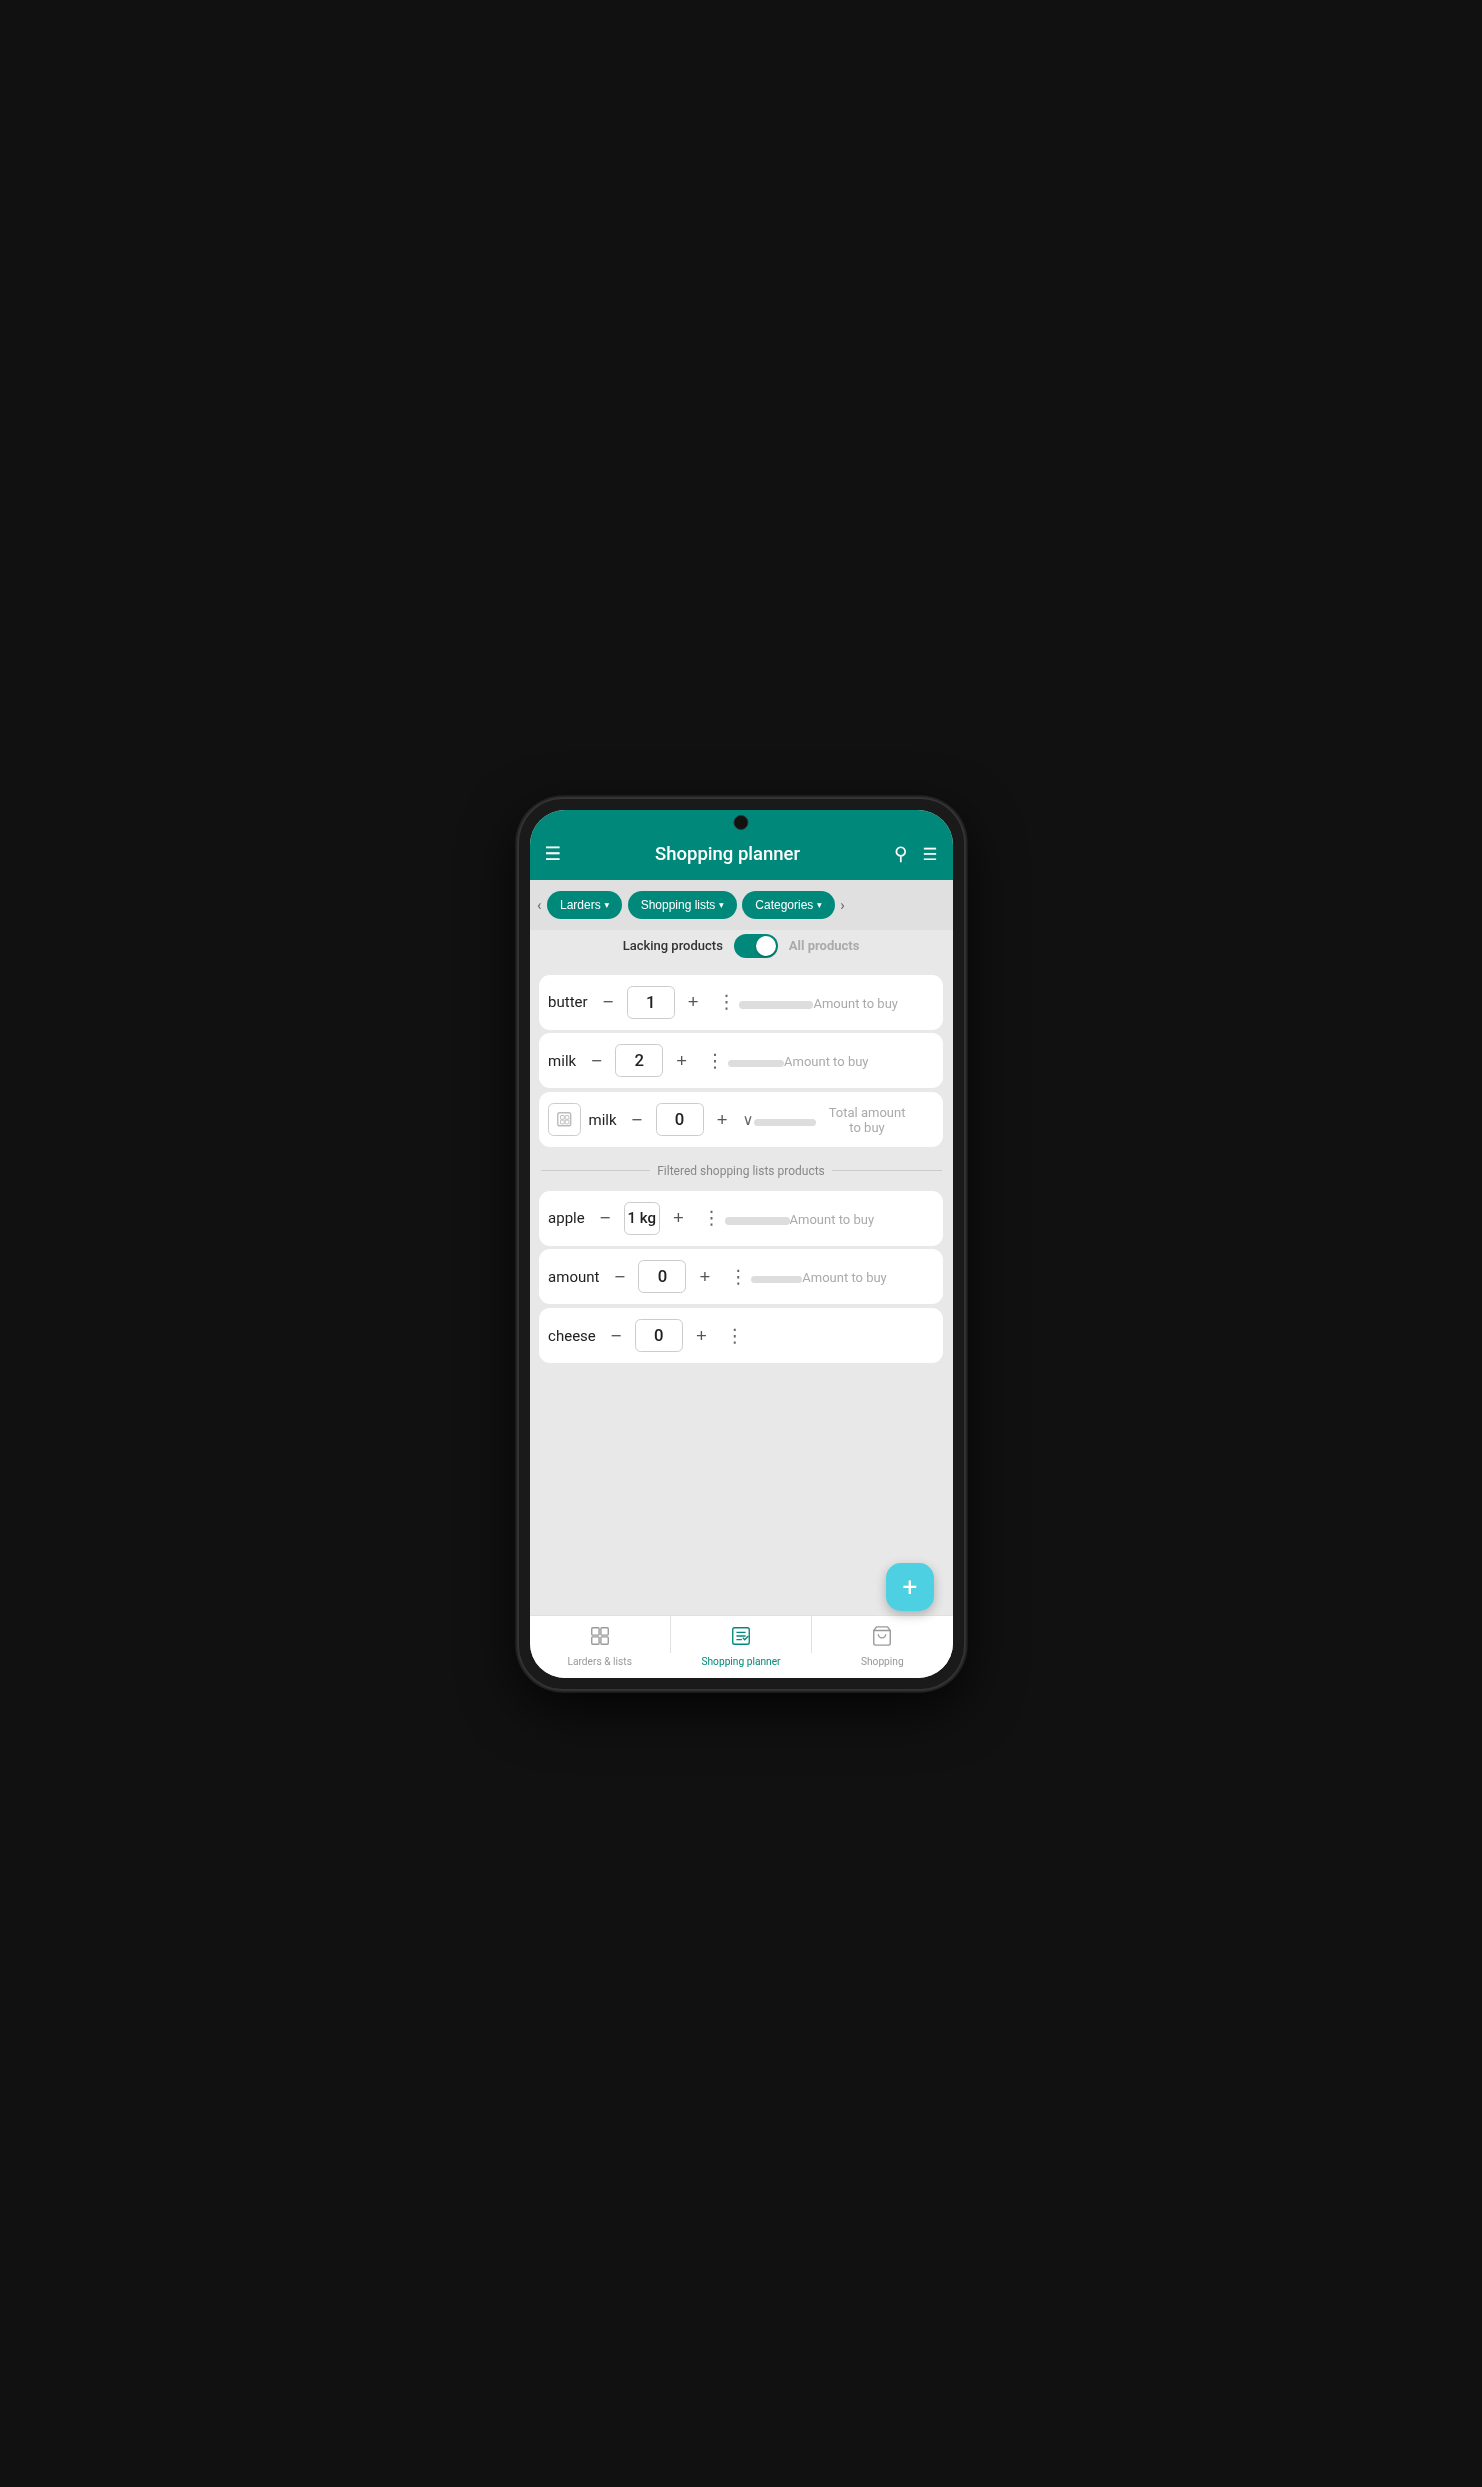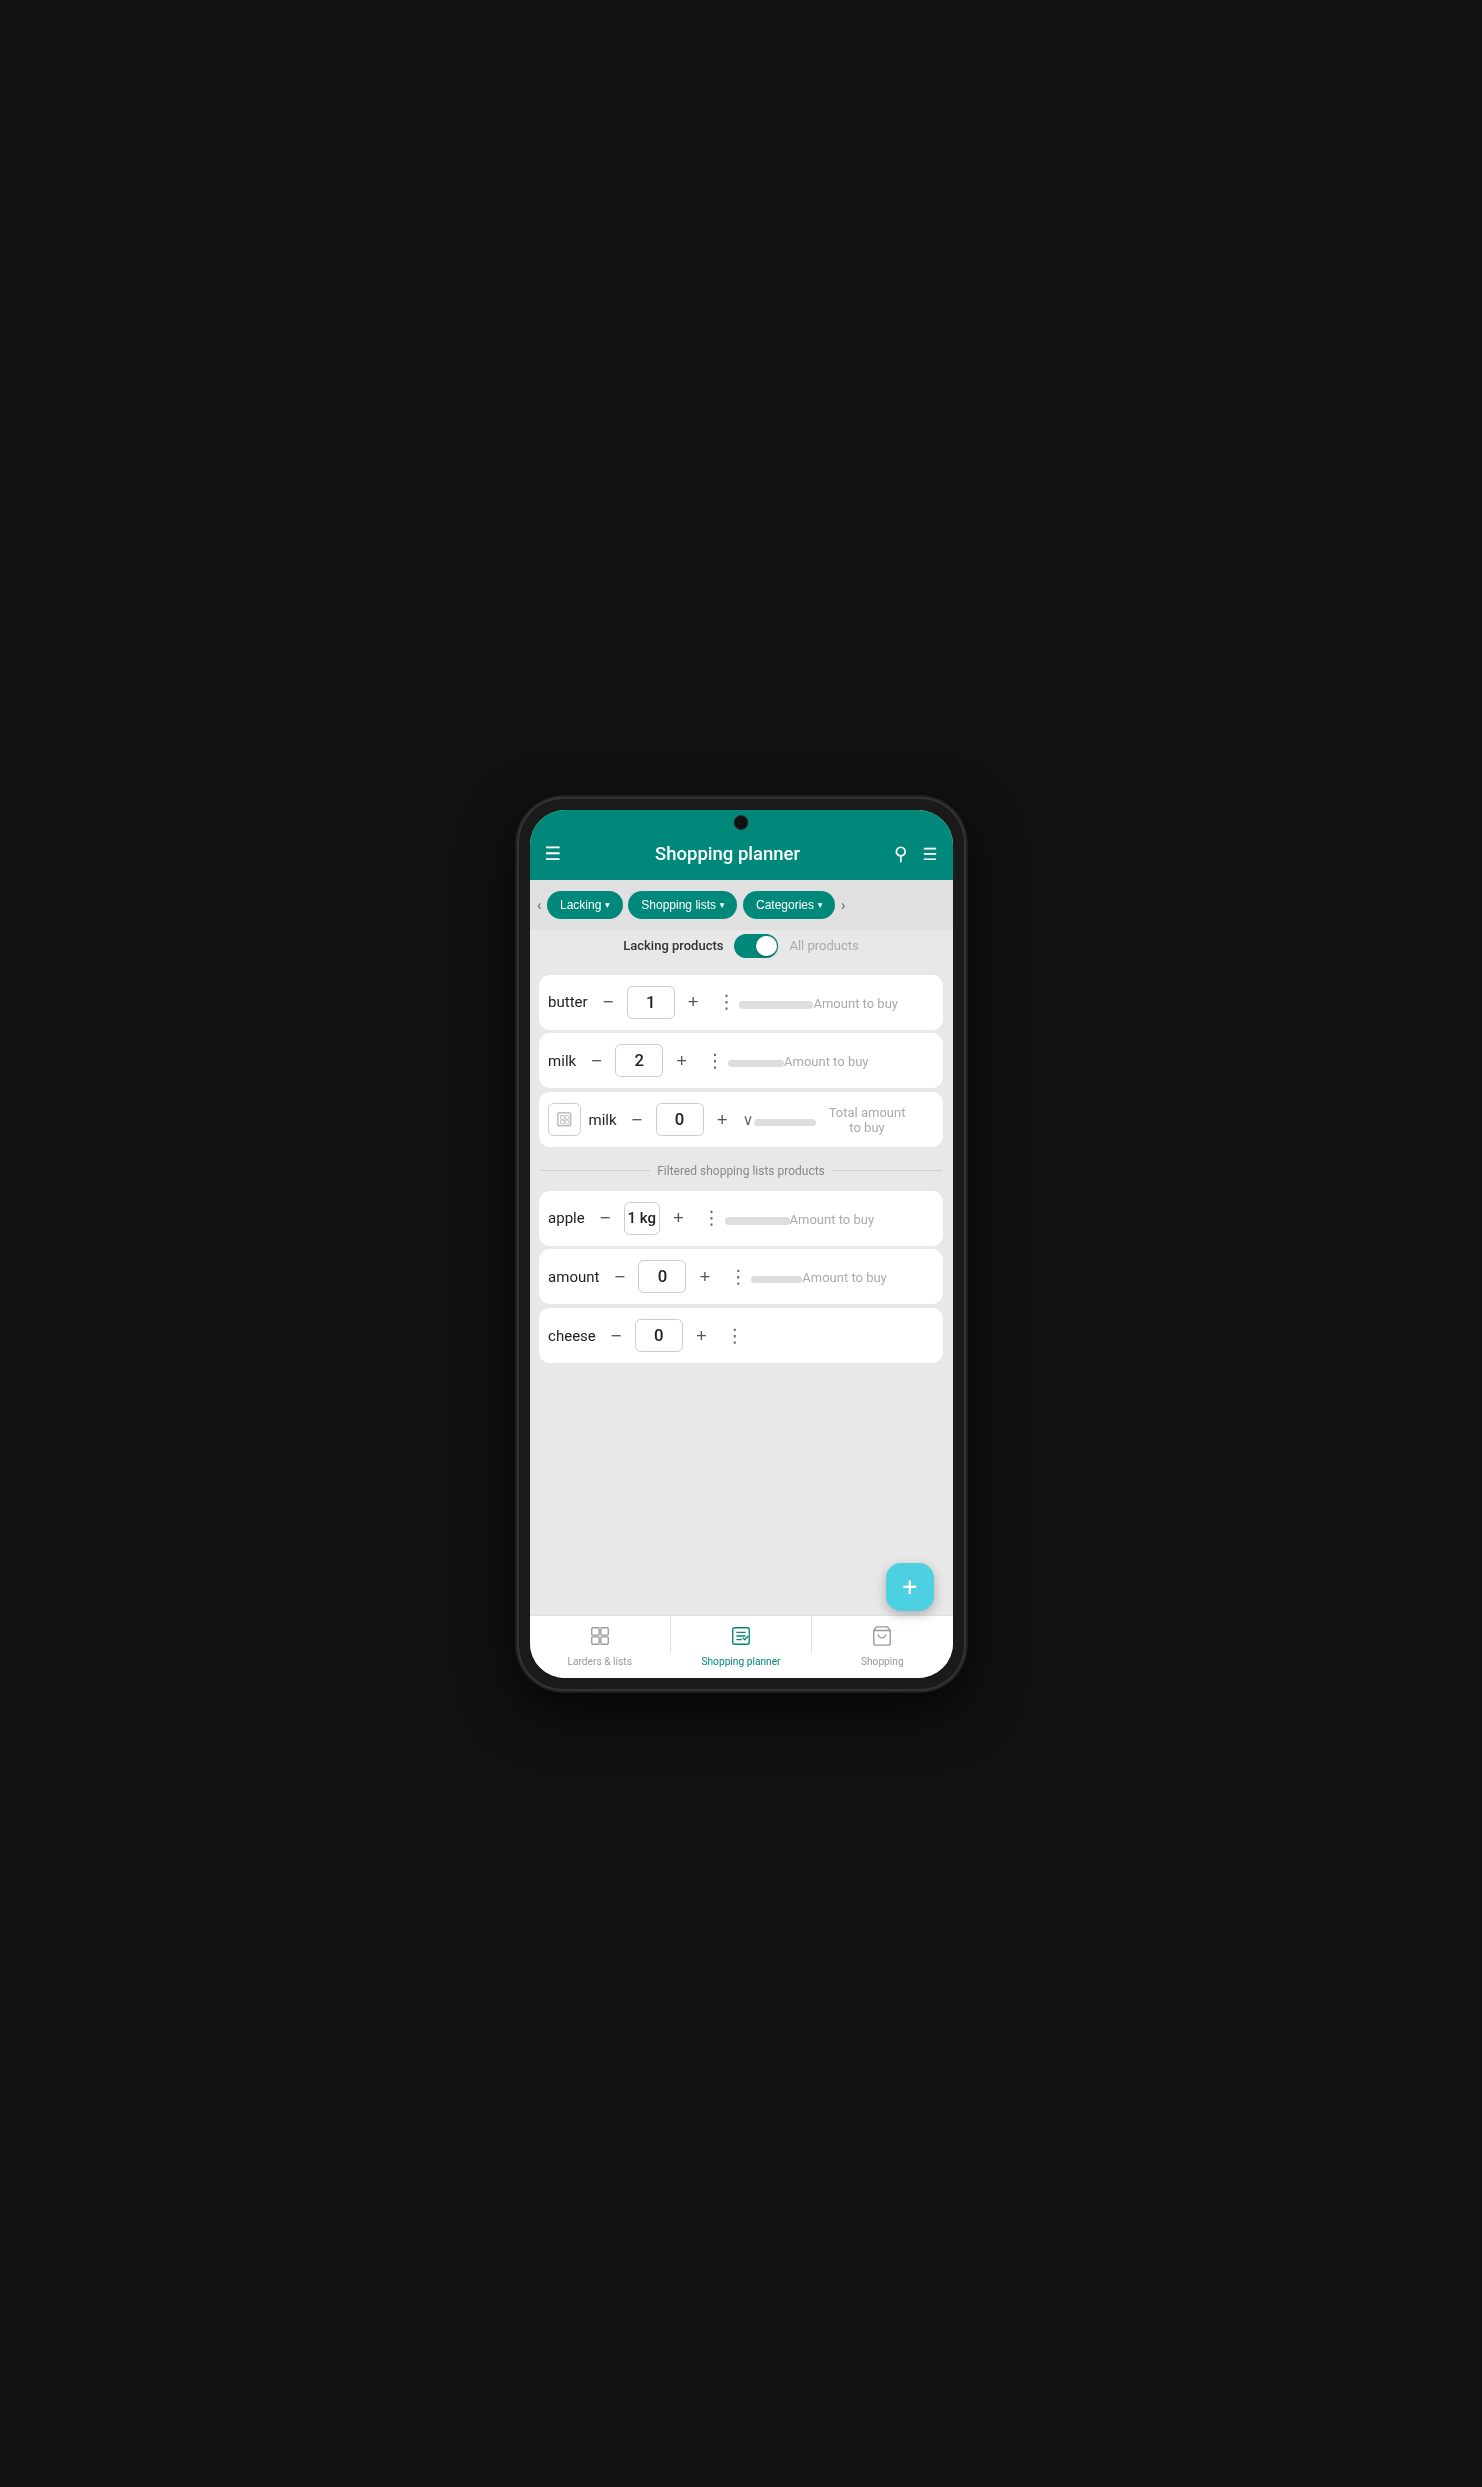--- a/index.html
+++ b/index.html
@@ -344,21 +344,21 @@
       <span class="header-title">Shopping planner</span>
       <div class="header-icons">
         <span class="header-icon">⚲</span>
         <span class="header-icon" style="font-size:16.7px;">☰</span>
       </div>
     </div>
 
     <div class="filter-tabs">
       <span class="tab-arrow">‹</span>
       <button class="tab-btn">
-        <span>Lacking</span>
+        <span>Larders</span>
         <span class="chevron">▾</span>
       </button>
       <button class="tab-btn">
         <span>Shopping lists</span>
         <span class="chevron">▾</span>
       </button>
       <button class="tab-btn">
         <span>Categories</span>
         <span class="chevron">▾</span>
       </button>
@@ -366,21 +366,21 @@
     </div>
 
     <div class="content">
 
 
       <div class="toggle-row">
         <span class="toggle-label">Lacking products</span>
         <div class="toggle-switch">
           <div class="toggle-knob"></div>
         </div>
-        <span class="toggle-label" style="color:#aaa; font-weight:400;">All products</span>
+        <span class="toggle-label" style="color:#aaa; font-weight:700;">All products</span>
       </div>
 
       <div class="product-card">
         <div class="product-row">
           <span class="product-name">butter</span>
           <div class="qty-controls">
             <button class="qty-btn">−</button>
             <div class="qty-display">
               <span>1</span>
             </div>

